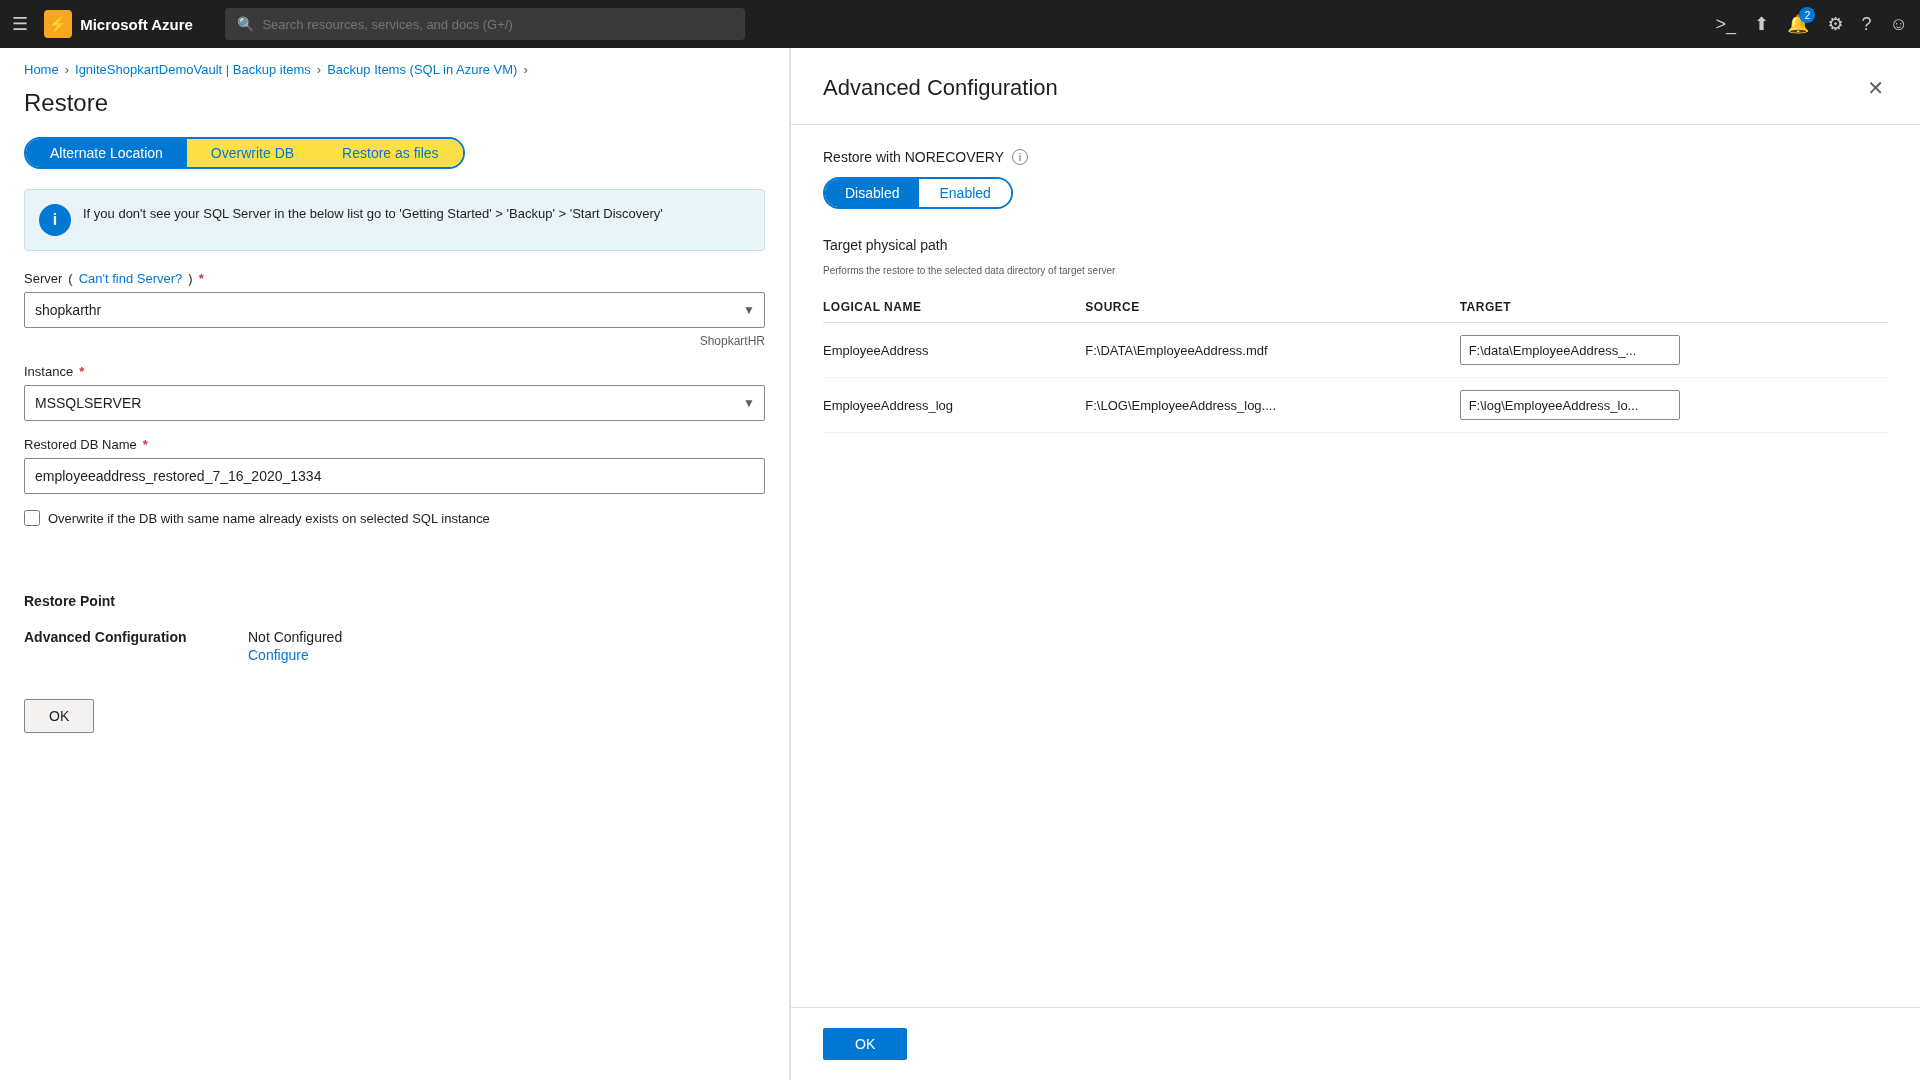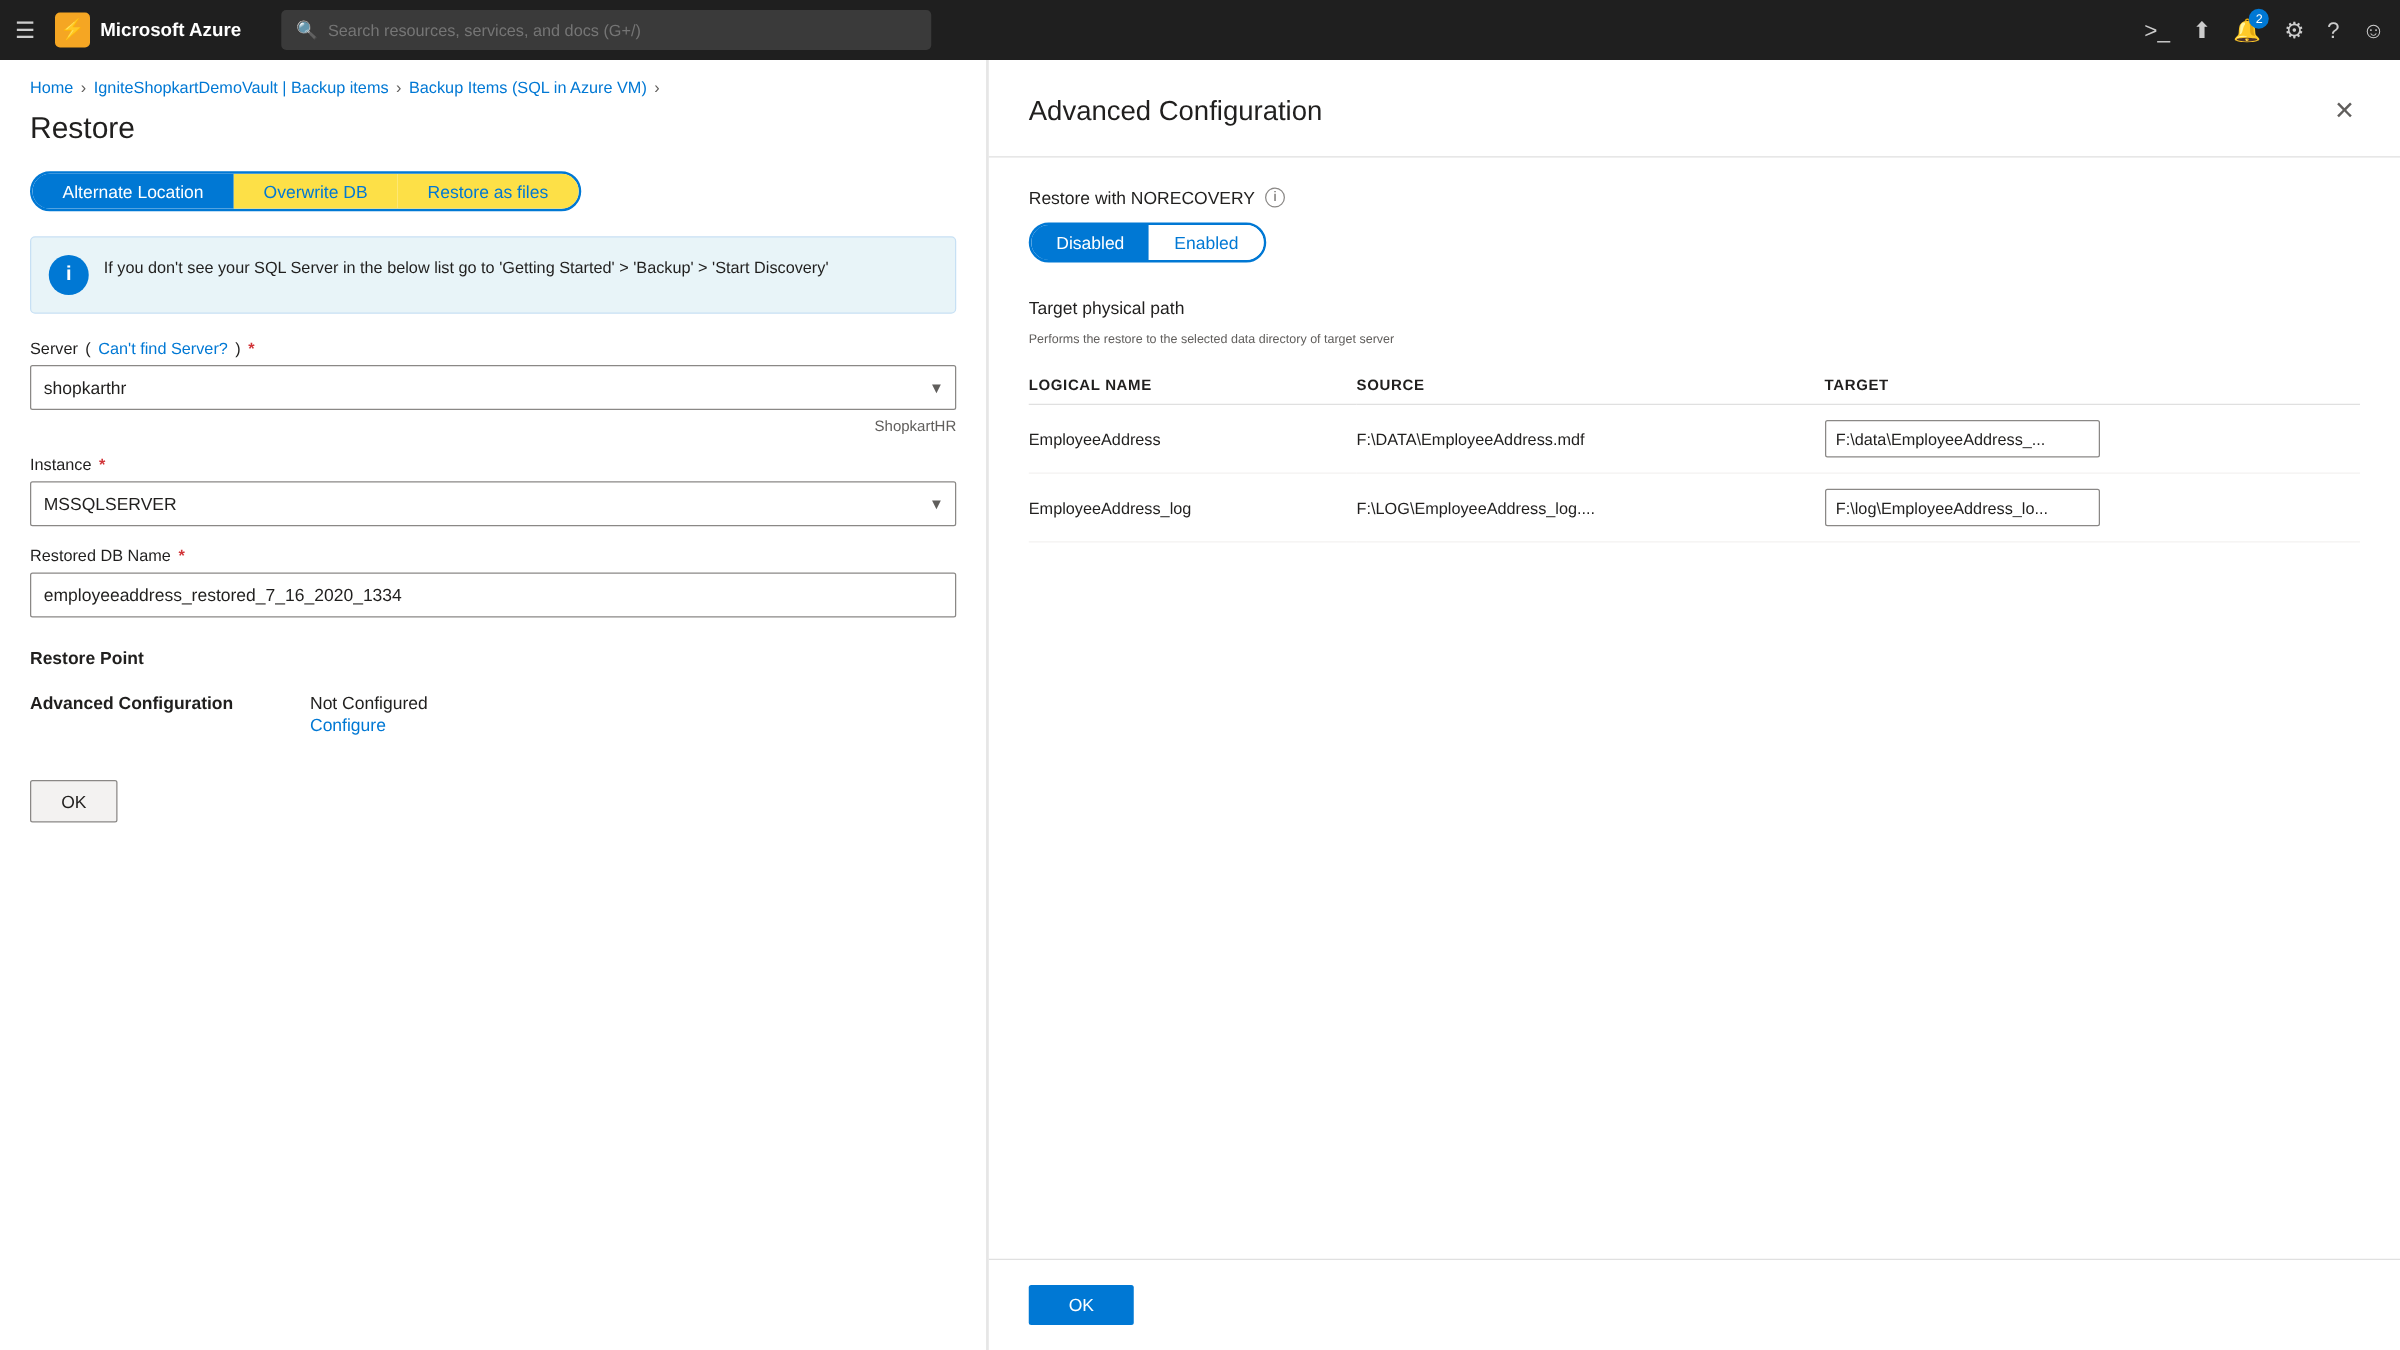--- a/index.html
+++ b/index.html
@@ -117,21 +117,21 @@
     }
     .checkbox-row {
       display: flex; align-items: center; gap: 8px; margin-bottom: 24px;
     }
     .checkbox-row input[type="checkbox"] { width: 16px; height: 16px; cursor: pointer; }
     .checkbox-label { font-size: 13px; color: #201f1e; }
 
     
     .restore-point-section { padding: 0 24px; margin-bottom: 20px; }
     .rp-row { display: flex; align-items: flex-start; gap: 24px; }
-    .rp-label { font-size: 14px; font-weight: 600; color: #201f1e; width: 200px; flex-shrink: 0; padding-top: 8px; }
+    .rp-label { font-size: 14px; font-weight: 600; color: #201f1e; width: 200px; flex-shrink: 0; padding-top: 8px; margin-top: 35px; }
     .rp-right { flex: 1; }
     .rp-input {
       width: 100%; height: 36px; border: 1px solid #e0e0e0;
       border-radius: 2px; padding: 0 10px; font-size: 14px;
       color: #201f1e; background: #f3f2f1; outline: none; margin-bottom: 4px;
     }
     .rp-select-link { color: #0078d4; cursor: pointer; font-size: 14px; text-decoration: none; }
 
     
     .adv-config-section { padding: 0 24px; margin-bottom: 20px; }
@@ -297,20 +297,24 @@
       <div style="margin-bottom:16px;"></div>
 
       
       <div class="field-label">
         <span>Restored DB Name</span>
         <span class="required">*</span>
       </div>
       <input type="text" class="text-input" value="employeeaddress_restored_7_16_2020_1334" style="">
 
       
+      <div class="checkbox-row">
+        <input type="checkbox" style="">
+        <label class="checkbox-label">Overwrite if the DB with same name already exists on selected SQL instance</label>
+      </div>
     </div>
 
     <div class="restore-point-section">
       <div class="rp-row">
         <div class="rp-label">Restore Point</div>
       </div>
     </div>
 
     <div class="adv-config-section">
       <div class="adv-row">

